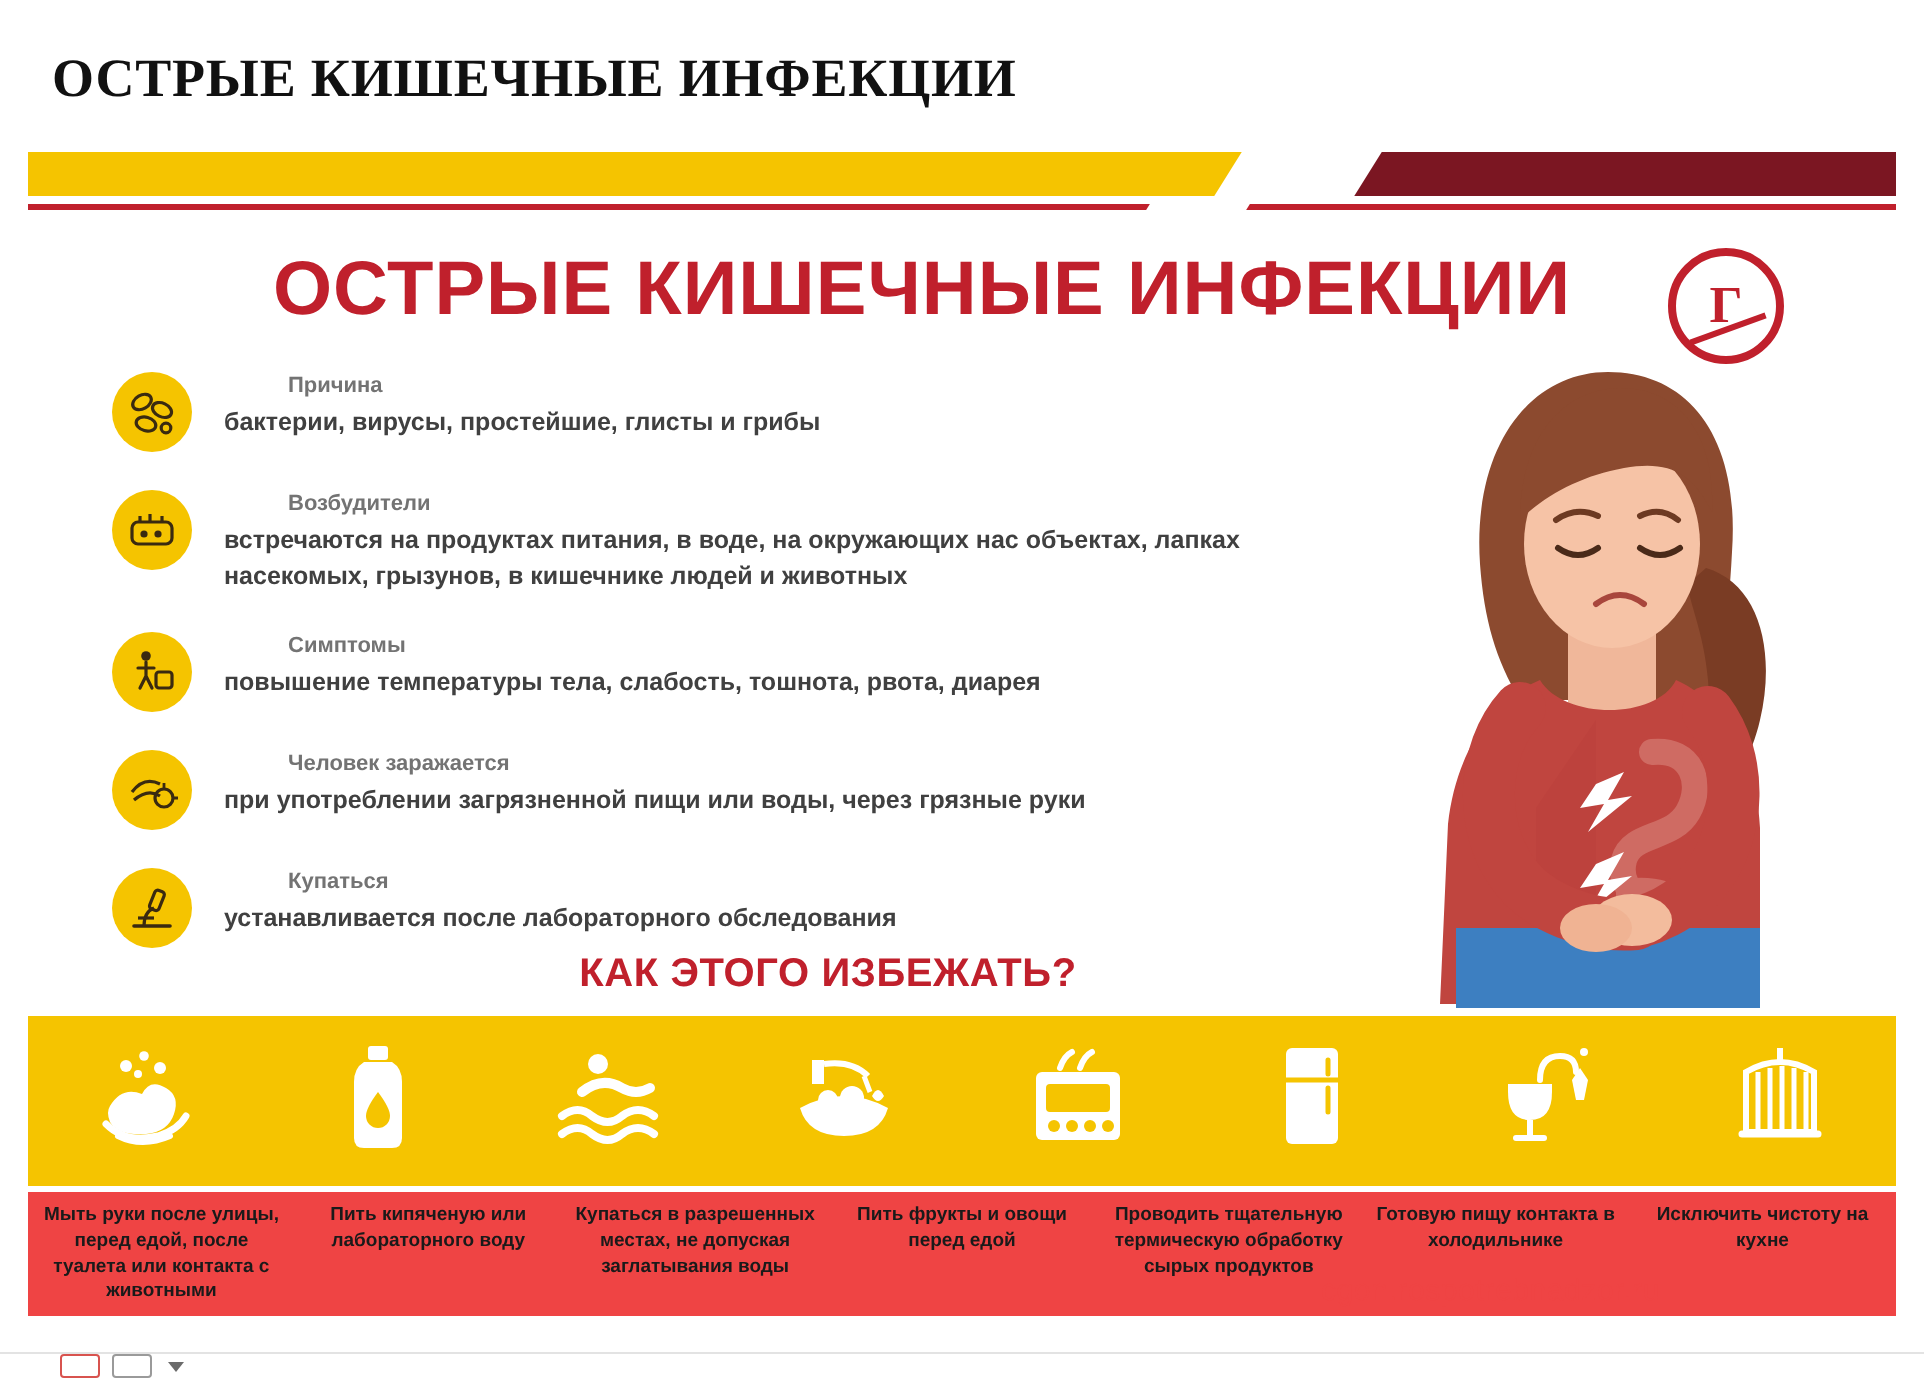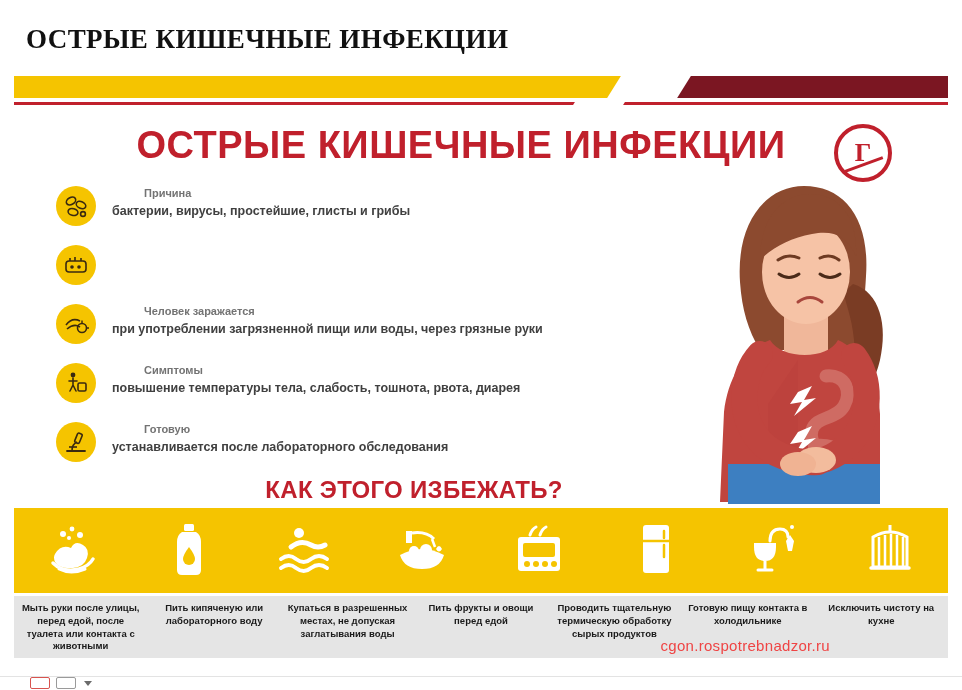--- a/index.html
+++ b/index.html
@@ -172,21 +172,21 @@
     max-width: 560px;
   }
 
   
   .question {
     position: absolute;
     left: 170px;
     top: 400px;
     width: 460px;
     text-align: center;
-    font-size: 24px;
+    font-size: 20px;
     font-weight: bold;
     color: #c0202c;
     letter-spacing: 0.3px;
   }
 
   
   .illustration {
     position: absolute;
     right: 30px;
     top: 88px;
@@ -210,21 +210,21 @@
     text-align: center;
   }
   .captions {
     position: absolute;
     left: 0;
     bottom: 18px;
     width: 934px;
     height: 62px;
     display: flex;
     align-items: flex-start;
-    background: #e5e5e5;
+    background: #ef4444;
   }
   .captions .cell {
     flex: 1 1 0;
     padding: 6px 6px 0 6px;
     text-align: center;
     font-size: 9.5px;
     font-weight: bold;
     color: #1a1a1a;
     line-height: 1.35;
   }
@@ -352,62 +352,66 @@
 
     <div class="fact">
       <div class="fact-icon">
         <svg width="26" height="26" viewBox="0 0 26 26">
           <rect x="3" y="9" width="20" height="11" rx="3" fill="none" stroke="#3a2a10" stroke-width="1.6"></rect>
           <path d="M7 9 v-3 M12 9 v-4 M18 9 v-3" stroke="#3a2a10" stroke-width="1.6"></path>
           <circle cx="9" cy="15" r="1.8" fill="#3a2a10"></circle>
           <circle cx="16" cy="15" r="1.8" fill="#3a2a10"></circle>
         </svg>
       </div>
+      <div class="fact-text">
+        <div class="fact-title">Возбудители</div>
+        <div class="fact-desc">встречаются на продуктах питания, в воде, на окружающих нас объектах, лапках насекомых, грызунов, в кишечнике людей и животных</div>
+      </div>
+    </div>
+
+    <div class="fact">
+      <div class="fact-icon">
+        <svg width="26" height="26" viewBox="0 0 26 26">
+          <circle cx="10" cy="5" r="2.4" fill="#3a2a10"></circle>
+          <path d="M10 8 v7 M10 15 l-3 6 M10 15 l3 6 M6 11 h8" stroke="#3a2a10" stroke-width="1.6" fill="none" stroke-linecap="round"></path>
+          <rect x="15" y="13" width="8" height="8" rx="1.5" fill="none" stroke="#3a2a10" stroke-width="1.6"></rect>
+        </svg>
+      </div>
+      <div class="fact-text">
+        <div class="fact-title">Симптомы</div>
+        <div class="fact-desc">повышение температуры тела, слабость, тошнота, рвота, диарея</div>
+      </div>
     </div>
 
     <div class="fact">
       <div class="fact-icon">
         <svg width="26" height="26" viewBox="0 0 26 26">
           <path d="M3 14 q6 -8 14 -4" stroke="#3a2a10" stroke-width="1.6" fill="none"></path>
           <path d="M4 18 q7 -6 13 -2" stroke="#3a2a10" stroke-width="1.6" fill="none"></path>
           <circle cx="19" cy="17" r="4.5" fill="none" stroke="#3a2a10" stroke-width="1.6"></circle>
           <path d="M19 12.5 v-3 M23.5 17 h2.5" stroke="#3a2a10" stroke-width="1.4"></path>
         </svg>
       </div>
       <div class="fact-text">
         <div class="fact-title">Человек заражается</div>
         <div class="fact-desc">при употреблении загрязненной пищи или воды, через грязные руки</div>
       </div>
     </div>
 
     <div class="fact">
       <div class="fact-icon">
         <svg width="26" height="26" viewBox="0 0 26 26">
-          <circle cx="10" cy="5" r="2.4" fill="#3a2a10"></circle>
-          <path d="M10 8 v7 M10 15 l-3 6 M10 15 l3 6 M6 11 h8" stroke="#3a2a10" stroke-width="1.6" fill="none" stroke-linecap="round"></path>
-          <rect x="15" y="13" width="8" height="8" rx="1.5" fill="none" stroke="#3a2a10" stroke-width="1.6"></rect>
-        </svg>
-      </div>
-      <div class="fact-text">
-        <div class="fact-title">Симптомы</div>
-        <div class="fact-desc">повышение температуры тела, слабость, тошнота, рвота, диарея</div>
-      </div>
-    </div>
-
-    <div class="fact">
-      <div class="fact-icon">
-        <svg width="26" height="26" viewBox="0 0 26 26">
           <path d="M4 22 h18" stroke="#3a2a10" stroke-width="1.8" stroke-linecap="round"></path>
           <path d="M9 22 q0 -7 5 -9" stroke="#3a2a10" stroke-width="1.6" fill="none"></path>
           <rect x="13" y="4" width="5" height="10" rx="1.6" fill="none" stroke="#3a2a10" stroke-width="1.6" transform="rotate(22 15 9)"></rect>
           <path d="M6 18 h8" stroke="#3a2a10" stroke-width="1.6"></path>
         </svg>
       </div>
       <div class="fact-text">
-        <div class="fact-title">Готовую</div>
+        <div class="fact-title">Купаться</div>
         <div class="fact-desc">устанавливается после лабораторного обследования</div>
       </div>
     </div>
 
   </div>
 
   <div class="question">КАК ЭТОГО ИЗБЕЖАТЬ?</div>
 
   <div class="strip">
 

